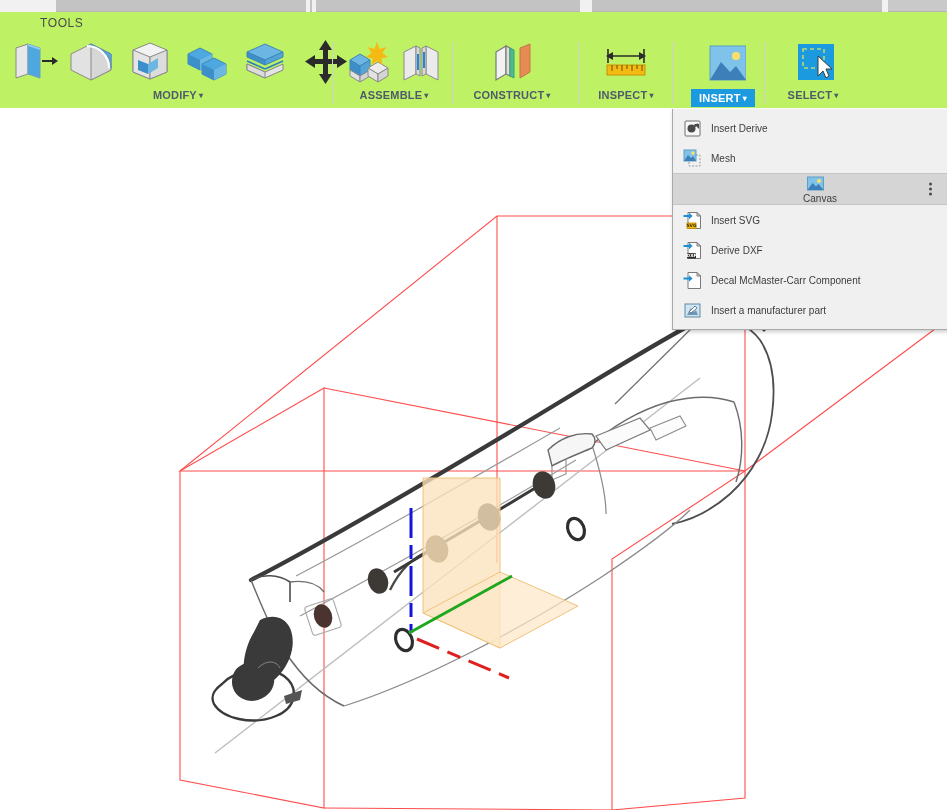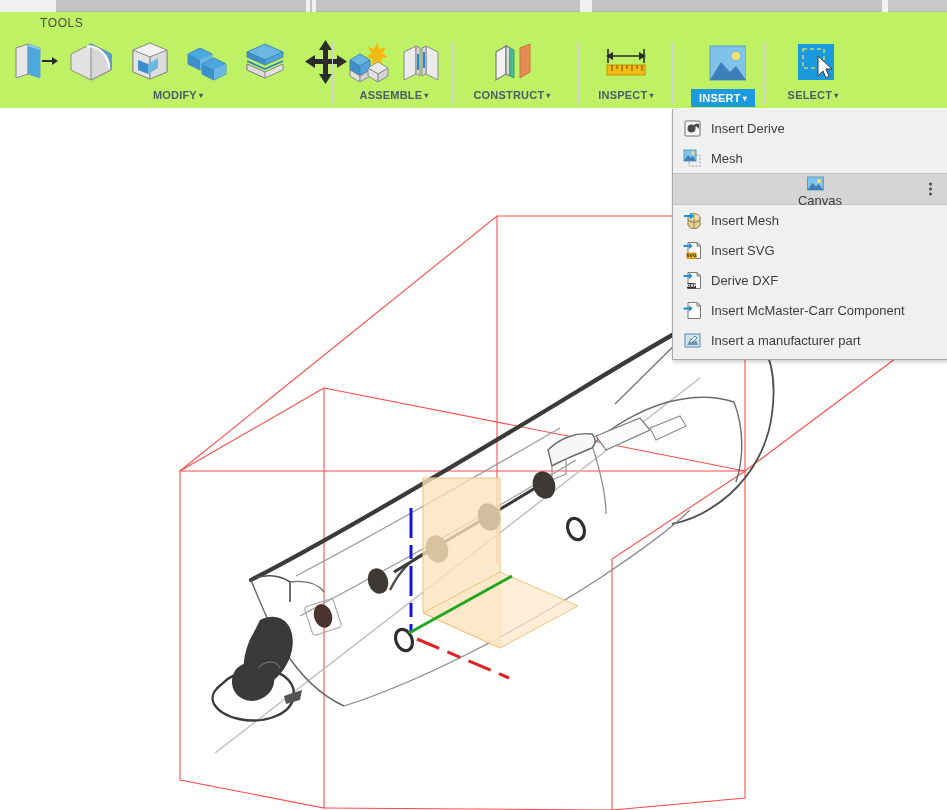--- a/index.html
+++ b/index.html
@@ -33,21 +33,21 @@
 
   
   #insert-menu{
     position:absolute;left:672px;top:109px;width:275px;
     background:#f0f0f0;border:1px solid #a9a9a9;border-top:none;
     box-shadow:1px 2px 4px rgba(0,0,0,.20);
     z-index:40;padding:4px 0 4px 0;
   }
   .mitem{display:flex;align-items:center;height:30px;padding-left:10px;position:relative;cursor:default;}
   .mitem.sel{background:#d5d5d5;border-top:1px solid #c6c6c6;border-bottom:1px solid #c6c6c6;flex-direction:column;}
-  .mlabel{font-size:13px;color:#3c3c3c;margin-left:9px;white-space:nowrap;}
+  .mlabel{font-size:10px;color:#3c3c3c;margin-left:9px;white-space:nowrap;}
   .micon{width:19px;height:19px;flex:0 0 19px;position:relative;}
   .kebab{position:absolute;right:16px;top:50%;transform:translateY(-50%);display:flex;flex-direction:column;gap:2px;}
   .kebab i{display:block;width:3px;height:3px;background:#4a4a4a;border-radius:50%;}
 
   
   #viewport{position:absolute;left:0;top:108px;width:947px;height:702px;background:#ffffff;overflow:hidden;}
   #viewport svg{display:block;}
 </style>
 </head>
 <body>
@@ -388,37 +388,20 @@
       </svg>
     </span>
     <span class="mlabel">Canvas</span>
     <span class="kebab">
         <i></i>
         <i></i>
         <i></i>
       </span>
   </div>
 
-  <div class="mitem">
-    <span class="micon">
-      <svg width="19" height="19" viewBox="0 0 19 19">
-        <ellipse cx="11" cy="13" rx="6" ry="4.5" fill="#d6bd7a" stroke="#9c844a" stroke-width="1"></ellipse>
-        <path d="M5,7 L5,13 A6,4.5 0 0 0 17,13 L17,7 Z" fill="#e3ce94" stroke="#9c844a" stroke-width="1"></path>
-        <ellipse cx="11" cy="7" rx="6" ry="4.5" fill="#efe0b0" stroke="#9c844a" stroke-width="1"></ellipse>
-        <g stroke="#9c844a" stroke-width=".8">
-            <line x1="5" y1="10" x2="17" y2="10"></line>
-            <line x1="11" y1="2.5" x2="11" y2="17"></line>
-          </g>
-        <g fill="#1b8fd6">
-            <polygon points="1,4 7,4 7,1.5 11,5 7,8.5 7,6 1,6"></polygon>
-          </g>
-      </svg>
-    </span>
-    <span class="mlabel">Insert Mesh</span>
-  </div>
 
   <div class="mitem">
     <span class="micon">
       <svg width="19" height="19" viewBox="0 0 19 19">
         <polygon points="5,1.5 14,1.5 17.5,5 17.5,17.5 5,17.5" fill="#fdfdfd" stroke="#7a7a7a" stroke-width="1"></polygon>
         <polygon points="14,1.5 14,5 17.5,5" fill="#e0e0e0" stroke="#7a7a7a" stroke-width="1"></polygon>
         <rect x="4" y="12" width="9" height="5.5" fill="#f5b914" stroke="#c08f00" stroke-width=".8"></rect>
         <text x="8.5" y="16.4" font-family="DejaVu Sans" font-size="4.4" fill="#3a2b00" text-anchor="middle" font-weight="bold">SVG</text>
         <g fill="#1b8fd6">
             <polygon points="0.5,4 6,4 6,1.8 9.6,5 6,8.2 6,6 0.5,6"></polygon>
@@ -446,21 +429,21 @@
   <div class="mitem">
     <span class="micon">
       <svg width="19" height="19" viewBox="0 0 19 19">
         <polygon points="5,1.5 14,1.5 17.5,5 17.5,17.5 5,17.5" fill="#fdfdfd" stroke="#7a7a7a" stroke-width="1"></polygon>
         <polygon points="14,1.5 14,5 17.5,5" fill="#e6e6e6" stroke="#7a7a7a" stroke-width="1"></polygon>
         <g fill="#1b8fd6">
             <polygon points="0.5,6.5 6,6.5 6,4.3 9.6,7.5 6,10.7 6,8.5 0.5,8.5"></polygon>
           </g>
       </svg>
     </span>
-    <span class="mlabel">Insert McMaster-Carr Component</span>
+    <span class="mlabel">Decal McMaster-Carr Component</span>
   </div>
 
   <div class="mitem">
     <span class="micon">
       <svg width="19" height="19" viewBox="0 0 19 19">
         <rect x="2" y="3" width="15" height="13" fill="#cfe4f2" stroke="#5f8aa6" stroke-width="1"></rect>
         <polygon points="4,14 8,7 11,11 13,9 15,14" fill="#6f97b4"></polygon>
         <path d="M6,11 L12,5 L14,7 L8,12 Z" fill="#ffffff" stroke="#43637a" stroke-width=".8"></path>
       </svg>
     </span>

